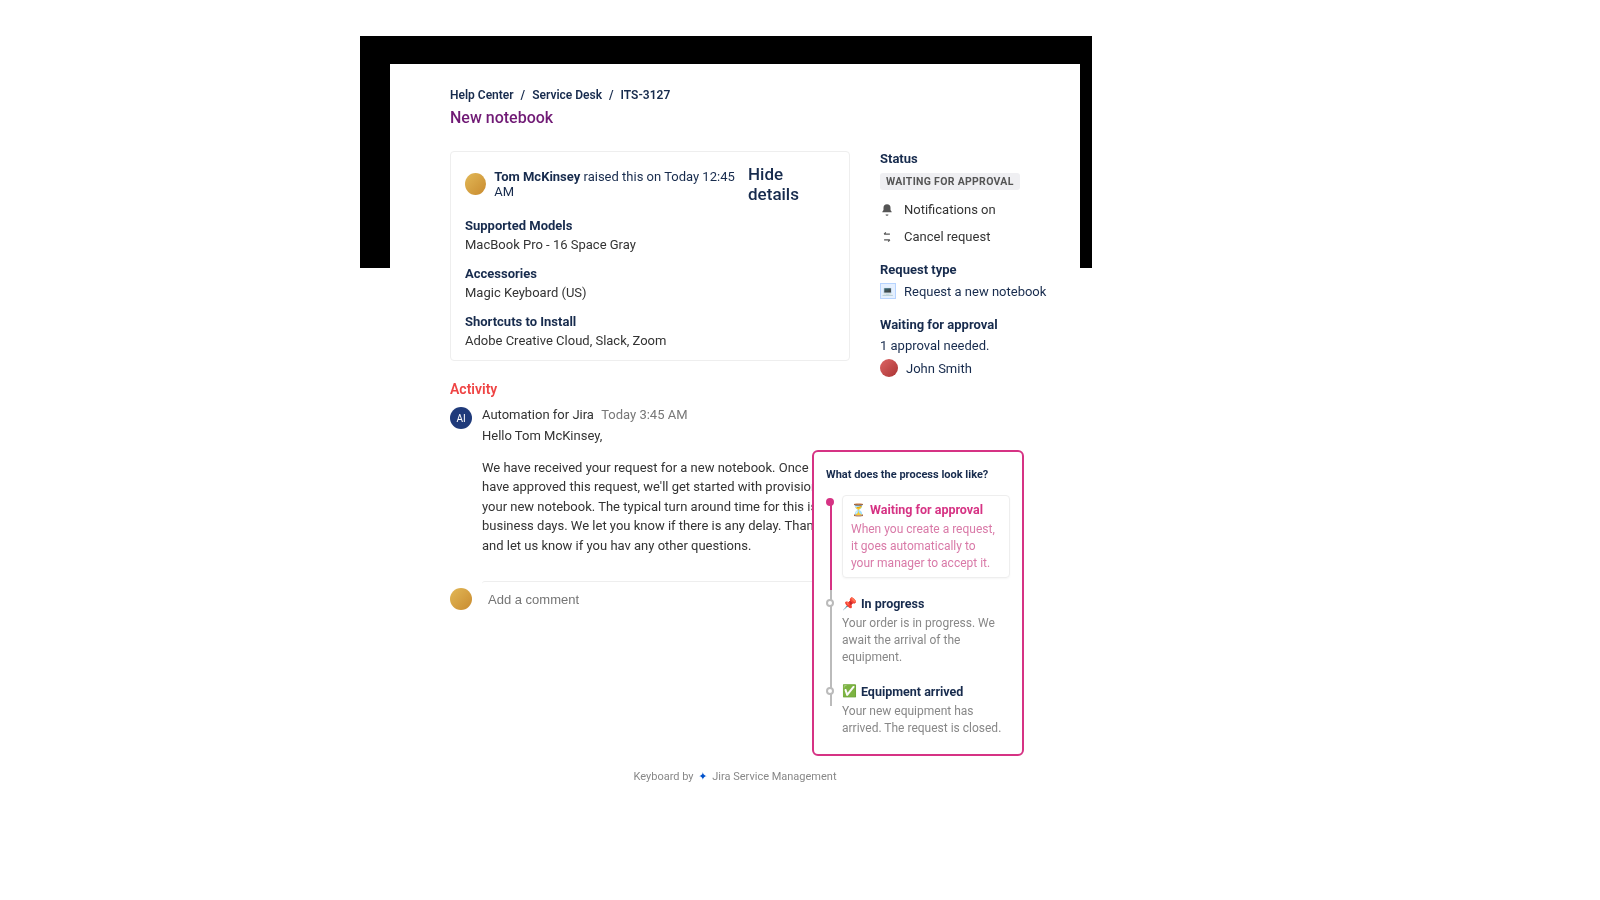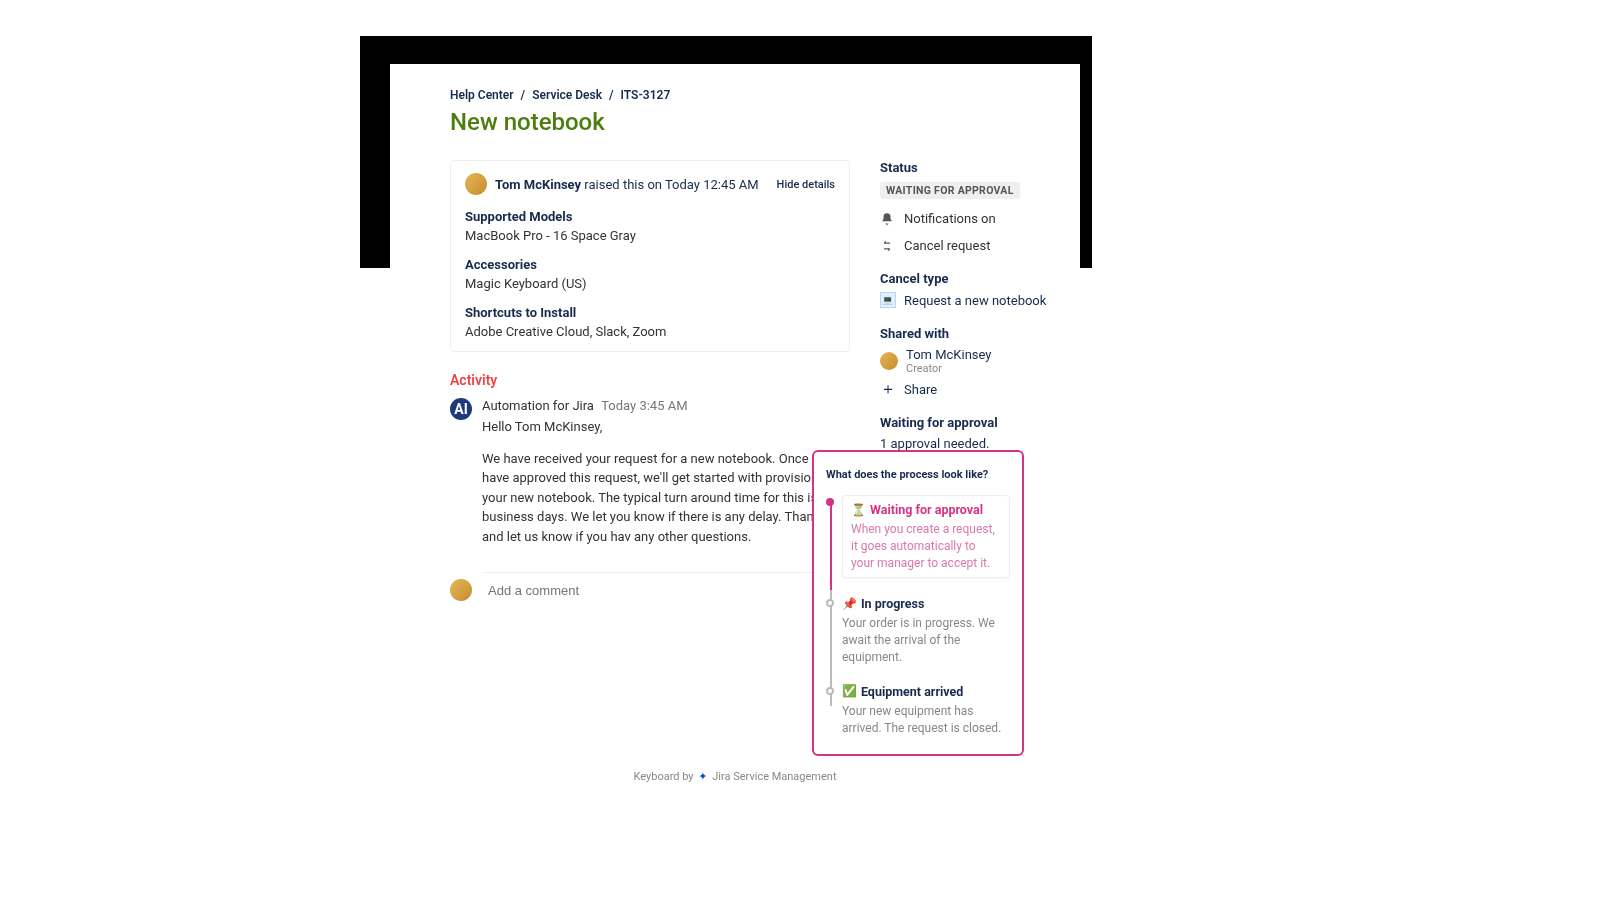--- a/index.html
+++ b/index.html
@@ -34,22 +34,22 @@
   }
   .breadcrumbs {
     font-size: 12px;
     font-weight: 600;
     margin: 0 0 6px 60px;
     color: #172b4d;
   }
   .breadcrumbs a { color: #172b4d; text-decoration: none; }
   .breadcrumbs .sep { margin: 0 4px; color: #172b4d; }
   h1.page-title {
-    color: #4d7c0f;
-    font-size: 24px;
+    color: #701a75;
+    font-size: 16px;
     font-weight: 500;
     margin-left: 60px;
   }
   .two-col {
     display: flex;
     margin-top: 24px;
   }
   .left-col { width: 400px; margin-left: 60px; }
   .right-col { width: 200px; margin-left: 30px; }
 
@@ -60,24 +60,24 @@
     background: #fff;
   }
   .raised-row { display: flex; align-items: center; justify-content: space-between; }
   .raised-left { display: flex; align-items: center; gap: 8px; font-size: 13px; }
   .avatar {
     width: 22px; height: 22px; border-radius: 50%;
     background: linear-gradient(135deg,#e2b857,#c98b2f);
     display:inline-block;
   }
   .avatar.small { width:18px;height:18px; }
-  .avatar.ai { background:#1f3a7a; color:#fff; font-size:14px; display:flex;align-items:center;justify-content:center;font-weight:700;}
+  .avatar.ai { background:#1f3a7a; color:#fff; font-size:10px; display:flex;align-items:center;justify-content:center;font-weight:400;}
   .avatar.lock { background:#eee; display:flex;align-items:center;justify-content:center; color:#555; font-size:11px;}
   .avatar.john { background: linear-gradient(135deg,#d66,#a33); }
-  .hide-details { font-size: 11px; font-weight:500; cursor:pointer;text-align:right; }
+  .hide-details { font-size: 17px; font-weight:500; cursor:pointer; }
 
   .field-label { font-weight:700; font-size:13px; margin-top:14px; }
   .field-value { font-size:13px; margin-top:4px; color:#333; }
 
   .section-h { color:#ef4444; font-weight:600; font-size:14px; margin:20px 0 10px 0; }
 
   .activity-item { display:flex; gap:10px; margin-bottom:14px; }
   .activity-body { flex:1; font-size:13px; }
   .activity-meta { color:#333; }
   .activity-meta .time { color:#777; margin-left:4px; }
@@ -235,41 +235,27 @@
         <div class="side-action">
           <span class="icon">
             <svg class="ico" viewBox="0 0 24 24" fill="none" stroke="currentColor" stroke-width="2">
                 <path d="M7 7h10M7 7l3-3M17 17H7m10 0l-3 3"></path>
               </svg>
           </span>
           <span>Cancel request</span>
         </div>
 
         <div class="side-block">
-          <div class="side-h">Cancel type</div>
+          <div class="side-h">Request type</div>
           <div class="req-type">
             <span class="req-icon">💻</span>
             <span>Request a new notebook</span>
           </div>
         </div>
 
-        <div class="side-block">
-          <div class="side-h">Shared with</div>
-          <div class="shared-row">
-            <span class="avatar small"></span>
-            <span class="shared-meta">
-              <span>Tom McKinsey</span>
-              <span class="role">Creator</span>
-            </span>
-          </div>
-          <div class="shared-row" style="cursor:pointer;">
-            <span class="plus">＋</span>
-            <span>Share</span>
-          </div>
-        </div>
 
         <div class="side-block">
           <div class="side-h">Waiting for approval</div>
           <div style="font-size:13px;">1 approval needed.</div>
           <div class="approver-row">
             <span class="avatar small john"></span>
             <span>John Smith</span>
           </div>
         </div>
       </div>

